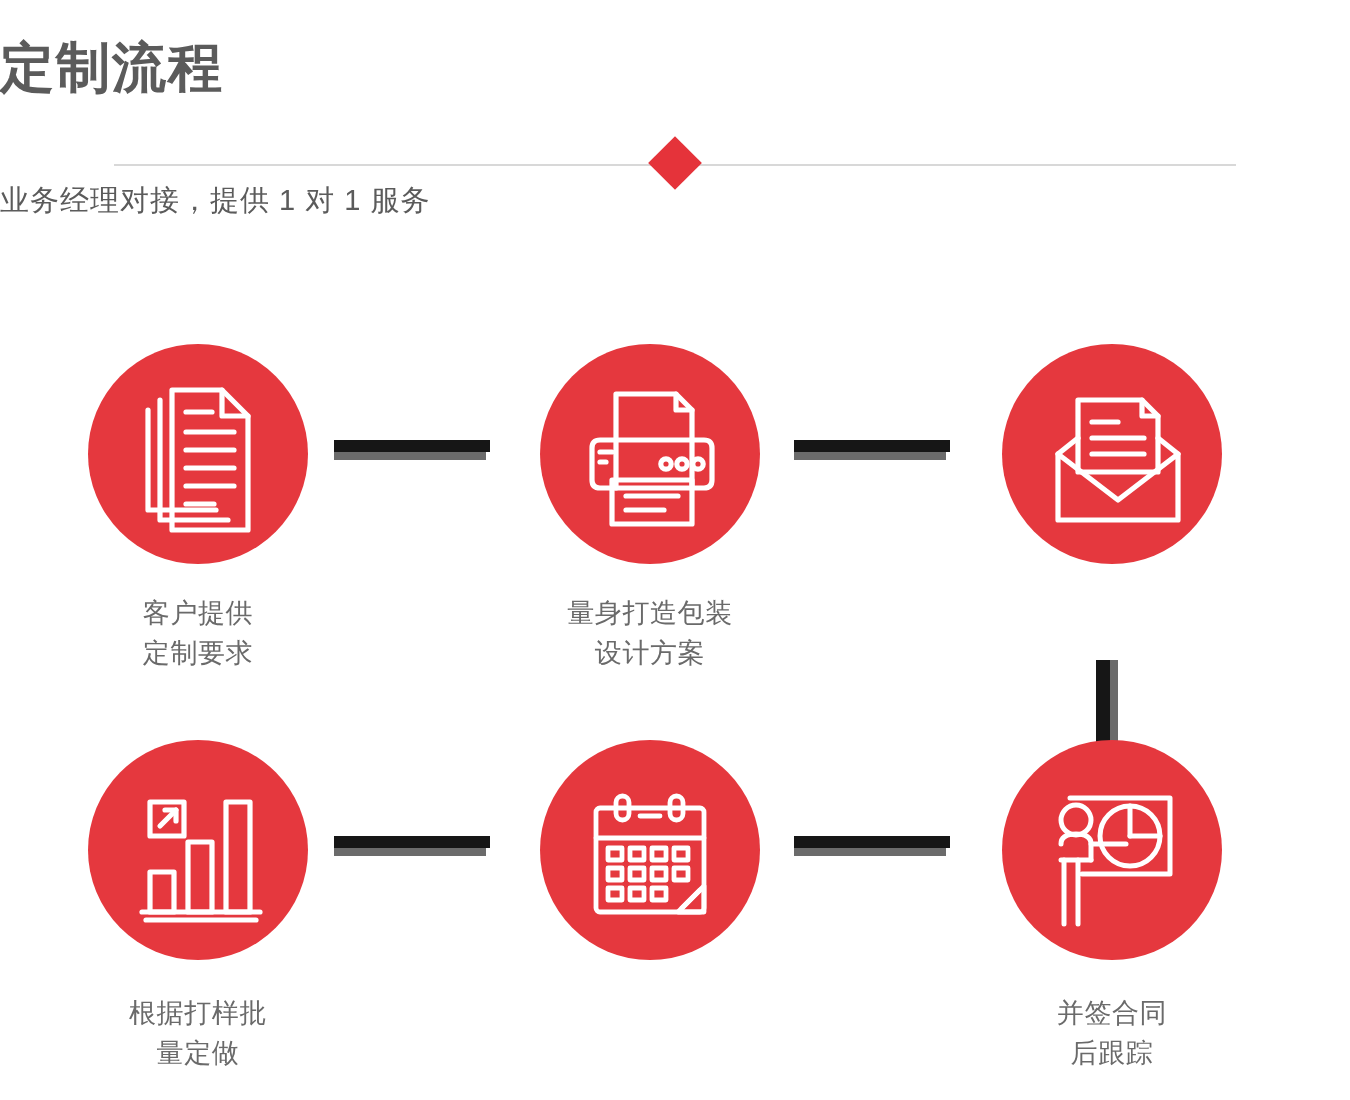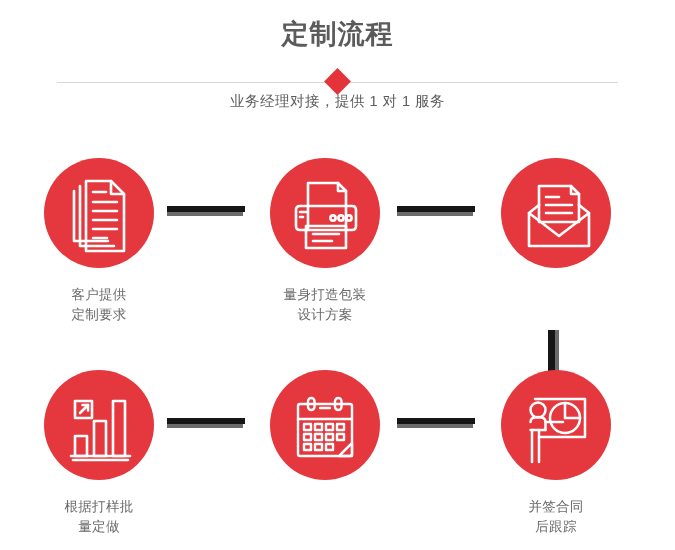--- a/index.html
+++ b/index.html
@@ -21,21 +21,21 @@
     left: 0;
     top: 0;
     width: 675px;
     height: 130px;
   }
   .page-title {
     position: absolute;
     left: 0;
     top: 17px;
     width: 675px;
-    text-align: center;
+    text-align: left;
     font-size: 27px;
     font-weight: bold;
     color: #5b5b5b;
     letter-spacing: 1px;
     line-height: 34px;
   }
   .divider-wrap {
     position: absolute;
     left: 57px;
     top: 72px;
@@ -57,42 +57,41 @@
     width: 19px;
     height: 19px;
     background: #e5333a;
     transform: rotate(45deg);
   }
   .page-subtitle {
     position: absolute;
     left: 0;
     top: 90px;
     width: 675px;
-    text-align: center;
     font-size: 14.5px;
     color: #5b5b5b;
     line-height: 22px;
     letter-spacing: 0.5px;
   }
 
   
   .flow {
     position: absolute;
     left: 0;
     top: 150px;
     width: 675px;
     height: 400px;
   }
   .flow-row {
     position: absolute;
     left: 0;
     width: 675px;
     height: 215px;
   }
-  .flow-row.row-top { top: 3px; }
+  .flow-row.row-top { top: 17px; font-family: Liberation Mono, monospace; }
   .flow-row.row-bottom { top: 215px; }
 
   .node {
     position: absolute;
     top: 0;
     width: 160px;
     height: 200px;
   }
   .node.col-1 { left: 19px; }
   .node.col-2 { left: 245px; }

